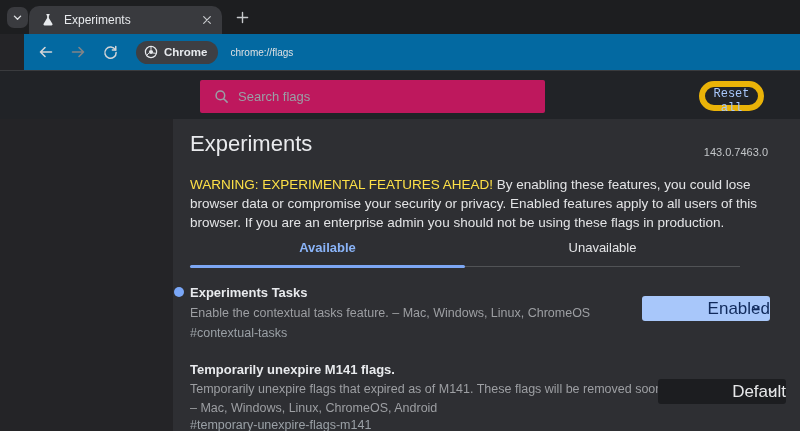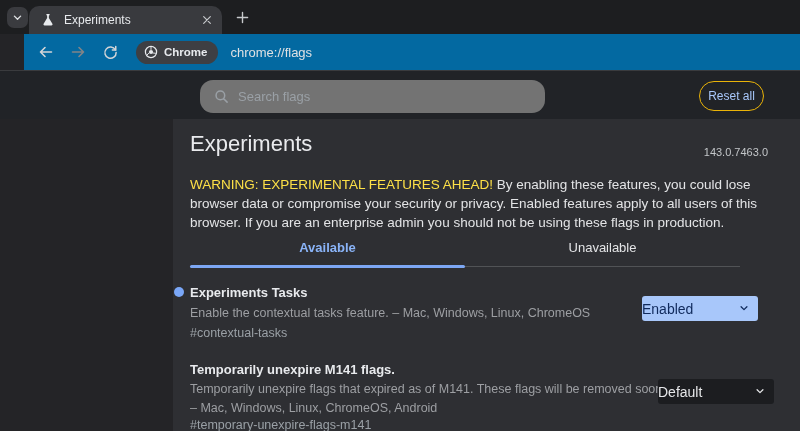--- a/index.html
+++ b/index.html
@@ -26,34 +26,34 @@
     display:flex; align-items:center;margin-left:24px; }
   .nav-btn { width:24px; height:24px; display:flex; align-items:center; justify-content:center;
     border-radius:50%; cursor:pointer; }
   .back { margin-left:10px; color:#d3d5d8; }
   .fwd { margin-left:8px; color:#828487; }
   .reload { margin-left:8px; color:#d3d5d8; }
   .site-chip { margin-left:14px; height:23px; border-radius:12px; background:#3e3f43;
     display:flex; align-items:center; padding:0 11px 0 8px; cursor:pointer; }
   .site-chip .logo { width:14px; height:14px; display:flex; color:#e8eaed; }
   .site-chip .chip-label { margin-left:6px; font-size:11.5px; font-weight:bold; color:#e8eaed; }
-  .url-text { margin-left:12px; font-size:13px; color:#dfe1e3; }
+  .url-text { margin-left:12px; font-size:10px; color:#dfe1e3; }
 
   
   .searchbar { position:absolute; left:0; top:70px; width:800px; height:49px; background:#212327;
     border-top:1px solid #3a3b3e; }
   .search-box { position:absolute; left:200px; top:9px; width:345px; height:33px;
-    background:#737373; border-radius:13px; display:flex; align-items:center; }
+    background:#be185d; border-radius:2px; display:flex; align-items:center; }
   .search-box .mag { margin-left:14px; color:#9aa0a6; display:flex; }
   .search-input { background:transparent; border:none; outline:none; color:#e3e3e3;
     font-size:13px; margin-left:9px; flex:1; font-family:"Liberation Sans", sans-serif; }
   .search-input::placeholder { color:#9aa0a6; opacity:1; }
   .reset-btn { position:absolute; left:699px; top:10px; width:65px; height:30px;
-    border-radius:15px; border:1px solid #eab308; background:transparent; color:#a8c7fa;
-    font-size:12px; font-family:Liberation Sans, sans-serif; cursor:pointer; }
+    border-radius:15px; border:6px solid #eab308; background:transparent; color:#a8c7fa;
+    font-size:12px; font-family:Liberation Mono, monospace; cursor:pointer; }
 
   
   .content-wrap { position:absolute; left:0; top:119px; width:800px; height:312px; background:#242427; }
   .content { position:absolute; left:173px; top:0; width:627px; height:312px; background:#2e2f33; }
 
   .page-title { position:absolute; left:17px; top:12px; font-size:22px; font-weight:400;
     color:#e9eaed; }
   .version { position:absolute; right:32px; top:27px; font-size:11px; color:#c3c6c9; }
 
   .warning { position:absolute; left:17px; top:56px; width:585px; font-size:13.5px;
@@ -77,22 +77,22 @@
   .flag-name { position:absolute; left:17px; top:2px; font-size:13px; font-weight:bold; color:#e8eaed; }
   .flag-desc { position:absolute; left:17px; width:480px; font-size:12.5px; line-height:19px;
     color:#9d9fa3; }
   .row1 .flag-desc { top:21px; }
   .row2 .flag-desc { top:20px; }
   .flag-link { position:absolute; left:17px; font-size:12.5px; color:#9aa0a6;
     cursor:pointer; }
   .row1 .flag-link { top:43px; }
   .row2 .flag-link { top:58px; }
 
-  .flag-select { position:absolute; left:469px; width:116px; height:25px; border-radius:3px;
-    display:flex; align-items:center; justify-content:flex-start; font-size:14px; cursor:pointer; }
+  .flag-select { position:absolute; left:469px; width:128px; height:25px; border-radius:3px;
+    display:flex; align-items:center; justify-content:flex-end; font-size:17px; cursor:pointer; }
   .row1 .flag-select { top:13px; background:#a8c7fa; color:#102a5c; }
   .row2 .flag-select { top:19px; background:#1c1d20; color:#e6e7e9;margin-left:16px; }
   .flag-select .sel-chevron { position:absolute; right:9px; top:7px; display:flex; }
 </style>
 </head>
 <body>
 
 <div class="tabstrip">
   <div class="tab-search-btn">
     <span style="display:flex">

